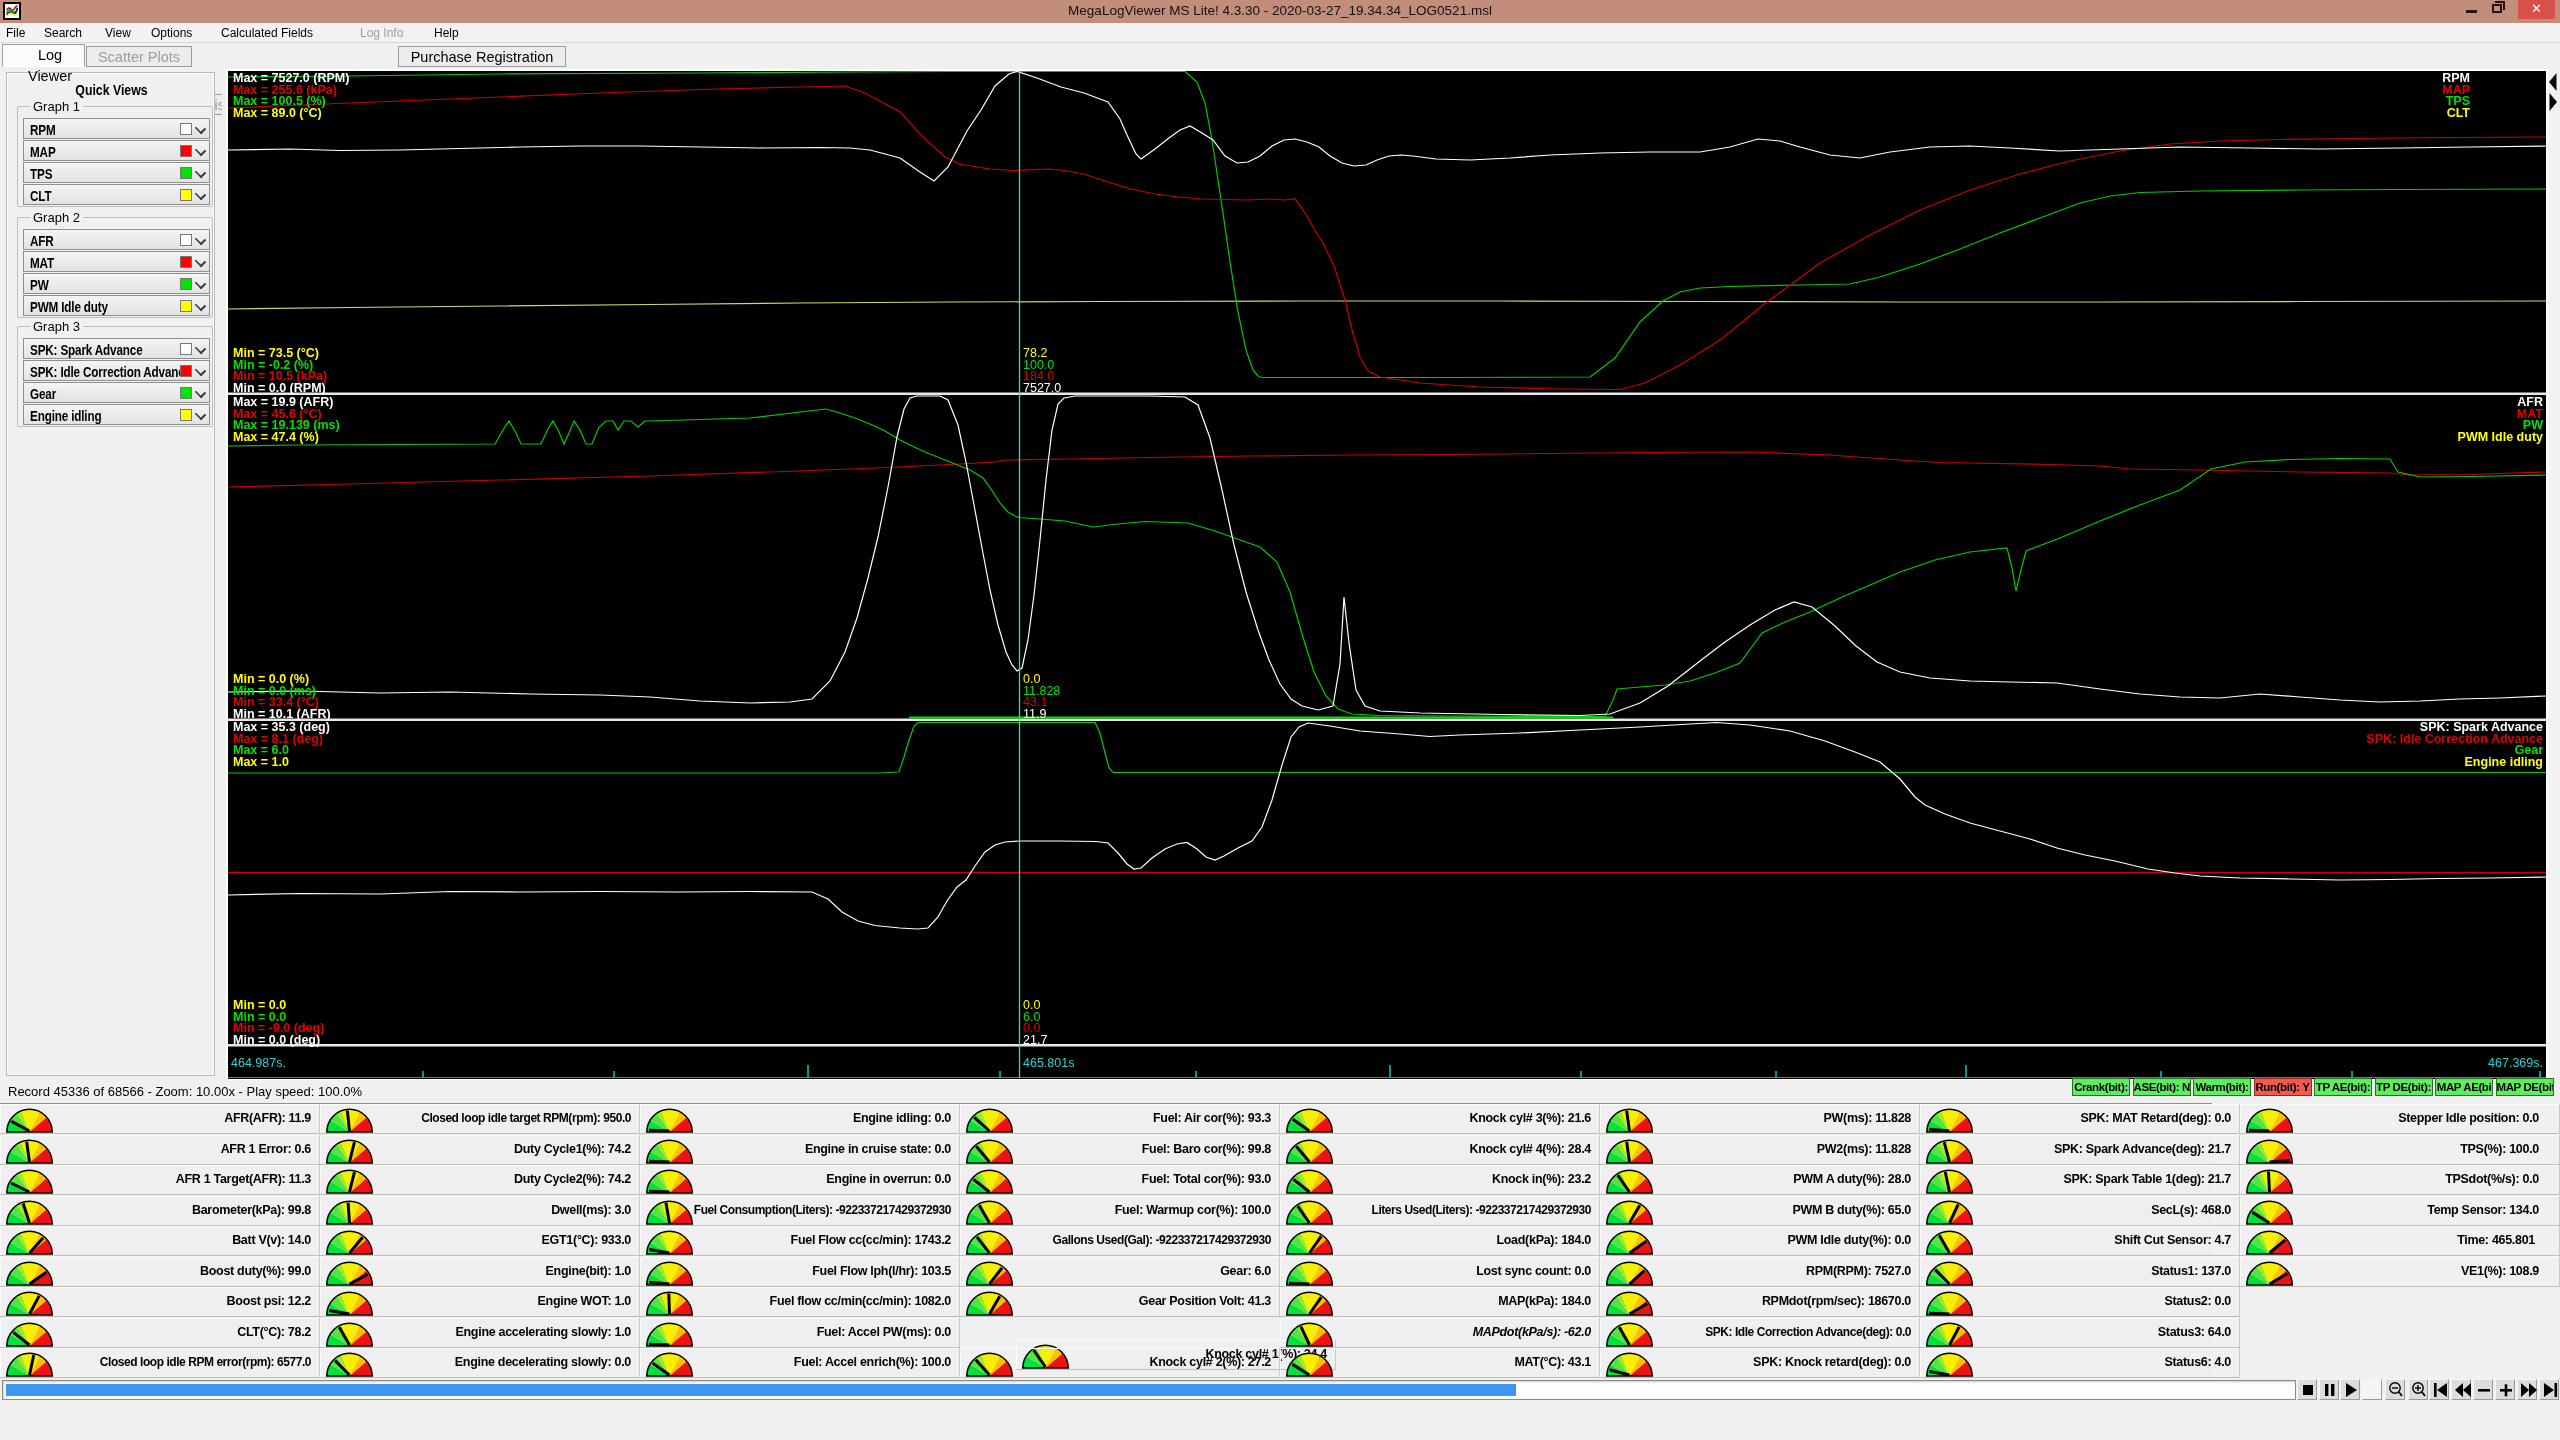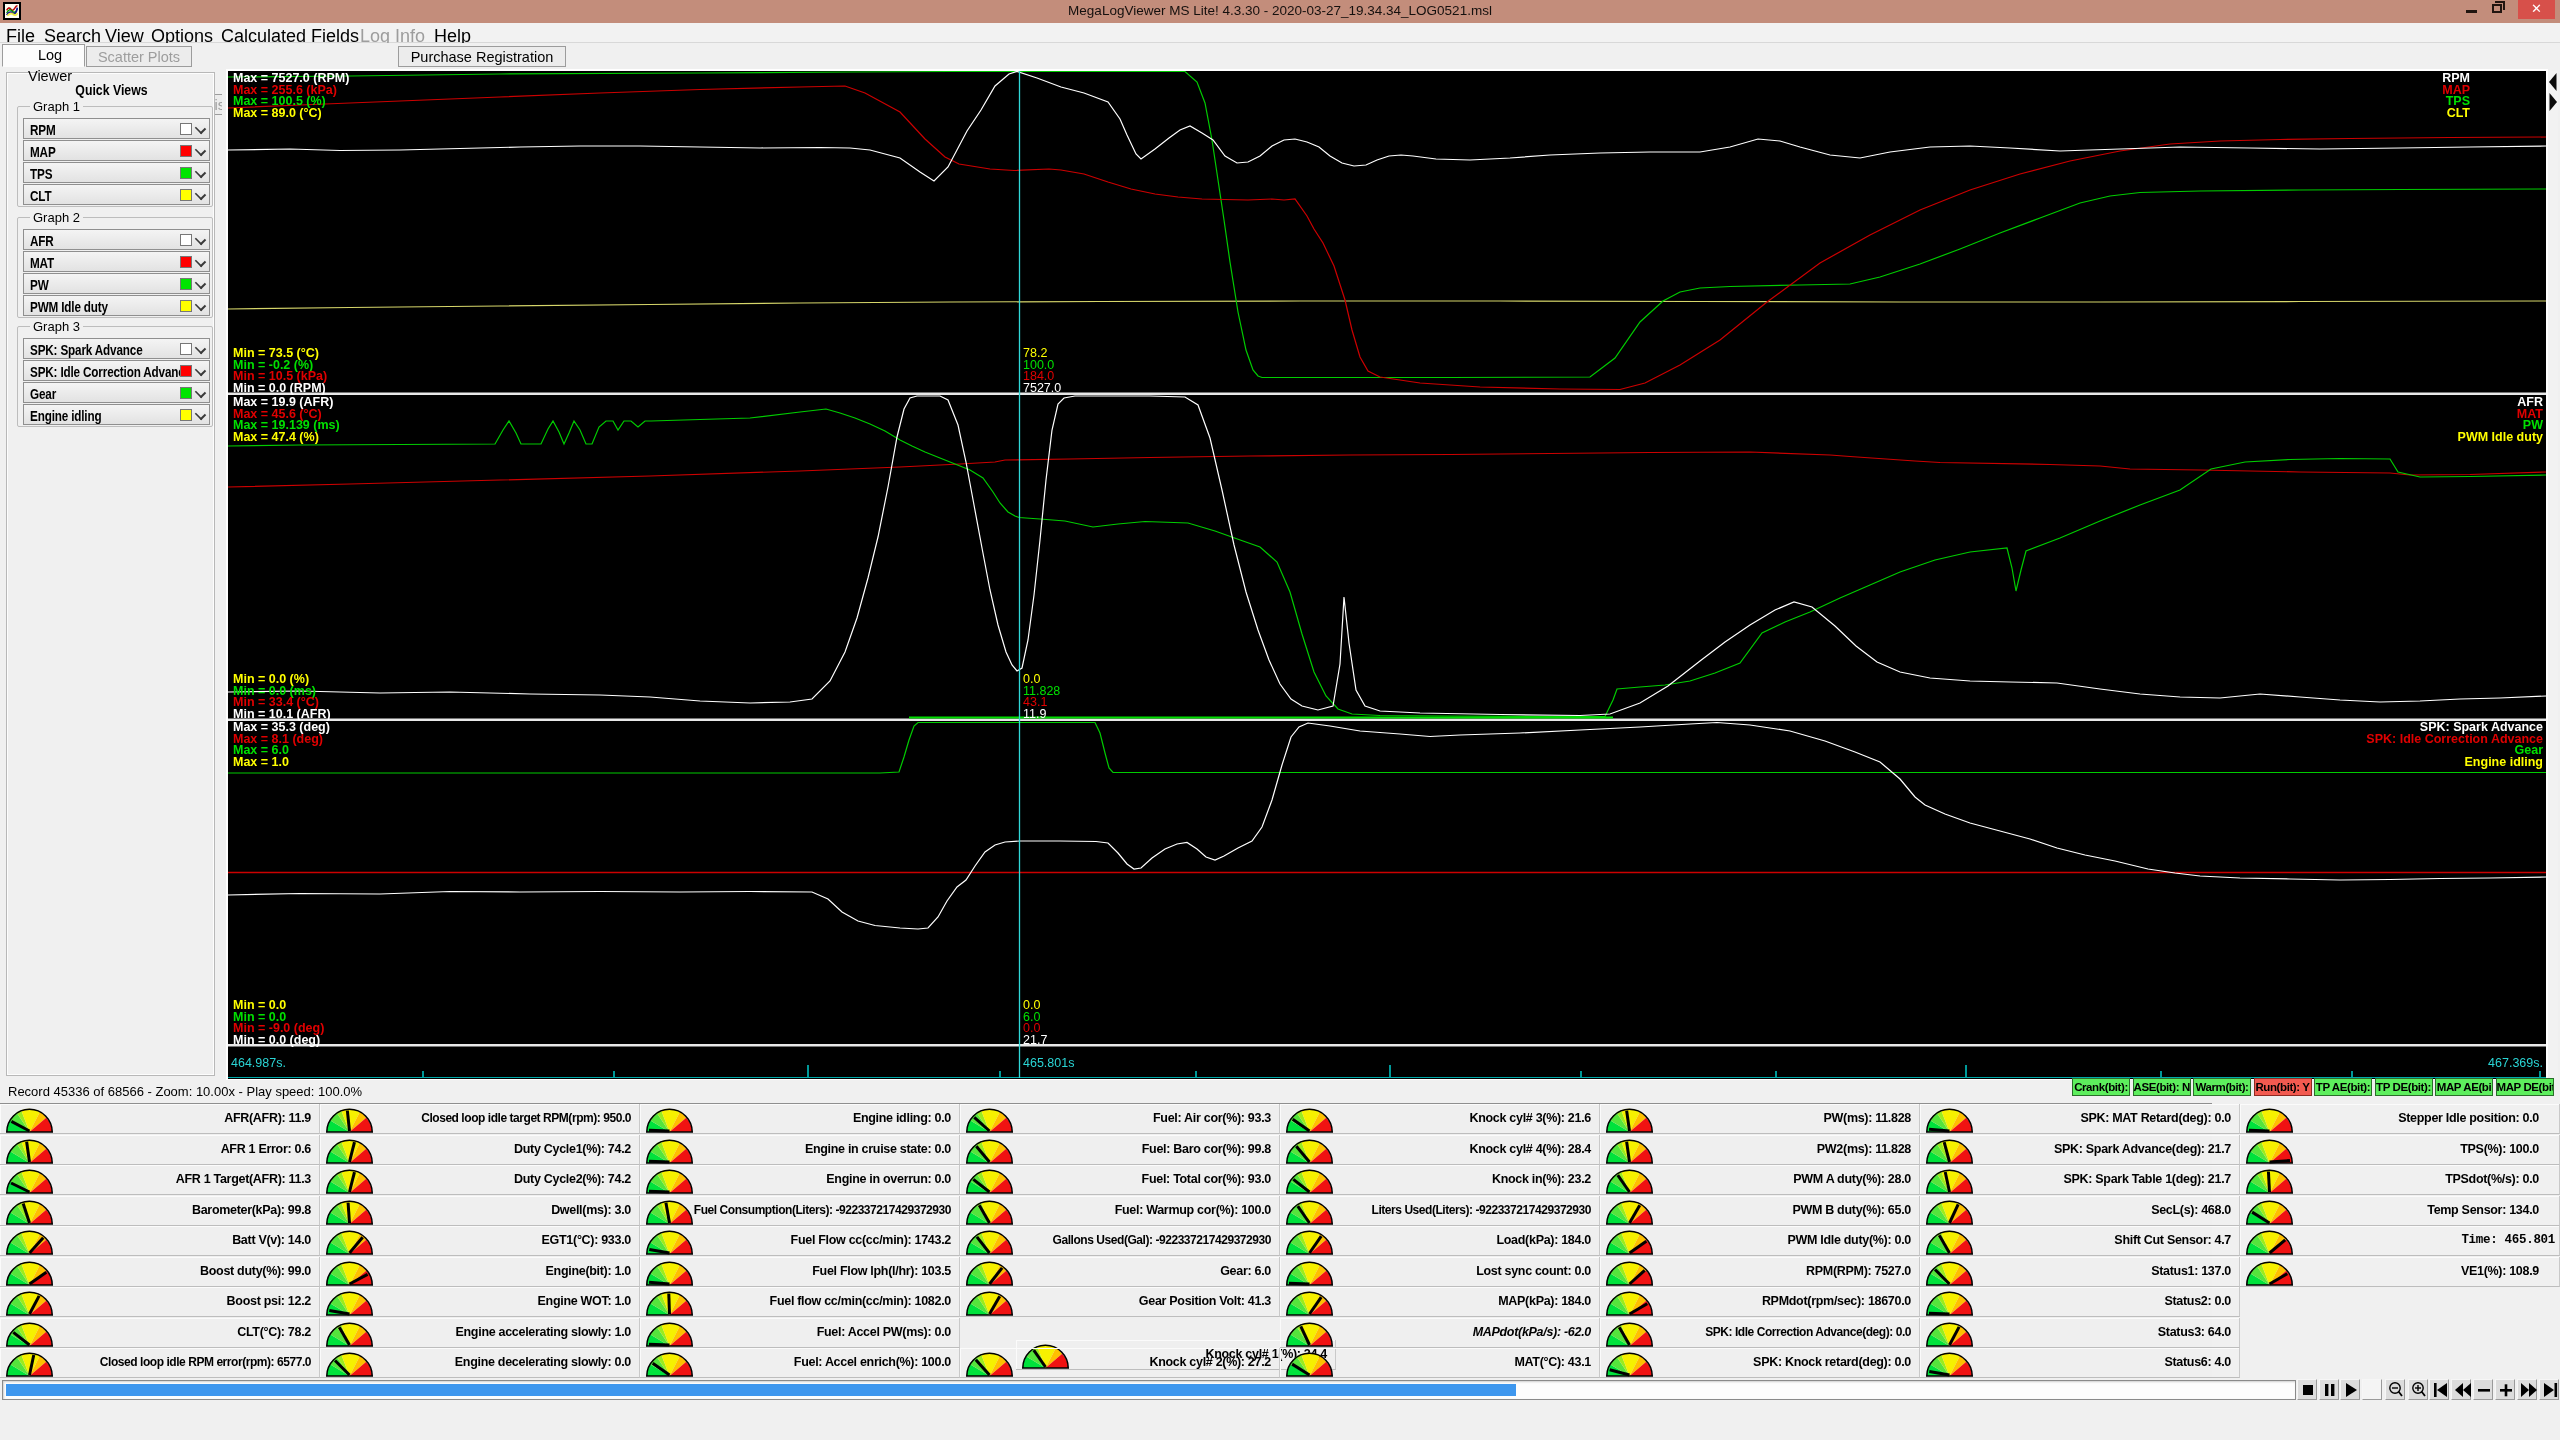--- a/index.html
+++ b/index.html
@@ -5,21 +5,21 @@
 html,body{width:2560px;height:1440px;overflow:hidden;background:#f0f0f0;font-family:"Liberation Sans",sans-serif;}
 .abs{position:absolute;}
 #titlebar{position:absolute;left:0;top:0;width:2560px;height:23px;background:#c38d7b;}
 #title{position:absolute;left:0;top:3px;width:2560px;text-align:center;font-size:13.5px;color:#15100e;}
 #mini{position:absolute;left:3px;top:2px;width:18px;height:18px;background:#fffff2;border:2px solid #000;}
 #btnmin{position:absolute;left:2466px;top:10px;width:11px;height:3px;background:#221510;}
 #btnmax{position:absolute;left:2492px;top:4px;width:10px;height:9px;border:2px solid #221510;background:transparent;}
 #btnmax2{position:absolute;left:2495px;top:1px;width:10px;height:9px;border-top:2px solid #221510;border-right:2px solid #221510;}
 #btnclose{position:absolute;left:2518px;top:0;width:37px;height:19px;background:#d7504a;color:#fff;text-align:center;font-size:13px;line-height:18px;}
 #menubar{position:absolute;left:0;top:23px;width:2560px;height:20px;background:#f2f2f2;border-bottom:1px solid #d8d8d8;}
-.mi{position:absolute;top:3px;font-size:18px;color:#000;}
+.mi{position:absolute;top:3px;font-size:12px;color:#000;}
 #tabrow{position:absolute;left:0;top:43px;width:2560px;height:24px;background:#f0f0f0;}
 .tab{position:absolute;border:1px solid #9c9c9c;font-size:14.5px;color:#000;text-align:center;}
 .tabact{background:#fcfcfc;border-bottom:1px solid #fcfcfc;z-index:2;padding-left:13px;}
 .tabdis{background:#ececec;color:#9d9d9d;}
 .tabnorm{background:#ececec;color:#000;}
 #panel{position:absolute;left:6px;top:72px;width:209px;height:1004px;background:#f0f0f0;border:1px solid #b8b8b8;box-shadow:inset 0 0 0 1px #fdfdfd;}
 #qvtitle{position:absolute;left:0;top:8px;width:209px;text-align:center;font-weight:bold;font-size:15px;color:#000;transform:scaleX(0.82);}
 .gbox{position:absolute;left:10px;width:196px;border:1px solid #bdbdbd;border-radius:2px;}
 .glab{position:absolute;left:12px;top:-8px;background:#f0f0f0;padding:0 3px;font-size:13px;color:#000;}
 .drow{position:absolute;left:5px;width:187px;height:21px;background:linear-gradient(#f4f4f4,#e2e2e2);border:1px solid #8f8f8f;}
@@ -723,21 +723,21 @@
         <use href="#gsym"></use>
         <line x1="23.5" y1="25" x2="23.5" y2="4.5" stroke="#000" stroke-width="3" transform="rotate(-58 23.5 25)"></line>
       </svg>
       <span class="gtext" style="right:20px;">Temp Sensor: 134.0</span>
     </div>
 <div class="gcell" style="left:2240px;top:122.0px;">
       <svg class="gico" width="47" height="27" viewBox="0 0 47 27">
         <use href="#gsym"></use>
         <line x1="23.5" y1="25" x2="23.5" y2="4.5" stroke="#000" stroke-width="3" transform="rotate(50 23.5 25)"></line>
       </svg>
-      <span class="gtext" style="right:4px;font-family:Liberation Mono, monospace;">Time: 465.801</span>
+      <span class="gtext" style="right:24px;">Time: 465.801</span>
     </div>
 <div class="gcell" style="left:2240px;top:152.5px;">
       <svg class="gico" width="47" height="27" viewBox="0 0 47 27">
         <use href="#gsym"></use>
         <line x1="23.5" y1="25" x2="23.5" y2="4.5" stroke="#000" stroke-width="3" transform="rotate(60 23.5 25)"></line>
       </svg>
       <span class="gtext" style="right:20px;">VE1(%): 108.9</span>
     </div>
 </div>
 <div id="botbar">

